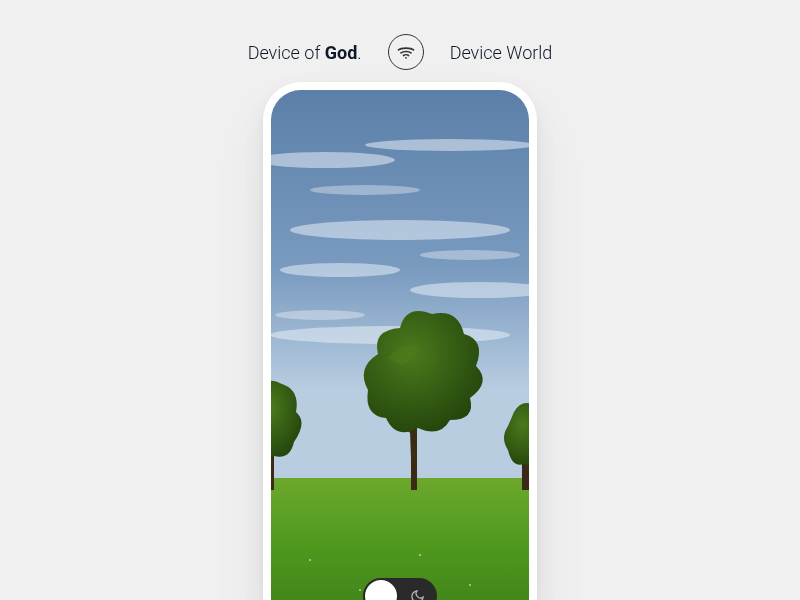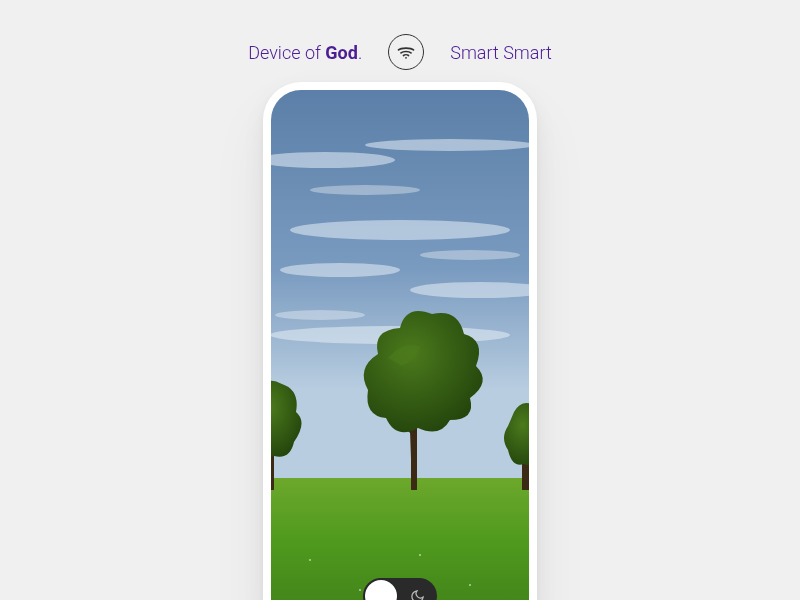--- a/index.html
+++ b/index.html
@@ -15,21 +15,21 @@
   .header {
     position: absolute;
     top: 34px;
     left: 0;
     right: 0;
     display: flex;
     align-items: center;
     justify-content: center;
     gap: 26px;
     font-size: 18px;
-    color: #4c1d95;
+    color: #0f172a;
   }
   .header .left {
     font-weight: 300;
   }
   .header .left strong {
     font-weight: 700;
   }
   .header .right {
     font-weight: 300;
   }
@@ -109,21 +109,21 @@
     <span>Device of </span><strong>God</strong><span>.</span>
   </div>
   <div class="wifi-badge">
     <svg width="20" height="20" viewBox="0 0 24 24" fill="none" stroke="#333" stroke-width="2" stroke-linecap="round">
       <path d="M3 9.5 C 6 6.5, 18 6.5, 21 9.5"></path>
       <path d="M6 13 C 8.5 10.8, 15.5 10.8, 18 13"></path>
       <path d="M9 16.2 C 10.5 15, 13.5 15, 15 16.2"></path>
       <circle cx="12" cy="19" r="1.1" fill="#333" stroke="none"></circle>
     </svg>
   </div>
-  <div class="right">Smart Smart</div>
+  <div class="right">Device World</div>
 </div>
 
 <div class="phone">
   <div class="screen">
     <svg class="screen-svg" viewBox="0 0 260 544" preserveAspectRatio="xMidYMid slice">
       <defs>
         <linearGradient id="sky" x1="0" y1="0" x2="0" y2="1">
           <stop offset="0%" stop-color="#5b7fa8"></stop>
           <stop offset="45%" stop-color="#7a9bc0"></stop>
           <stop offset="75%" stop-color="#b8cde0"></stop>

